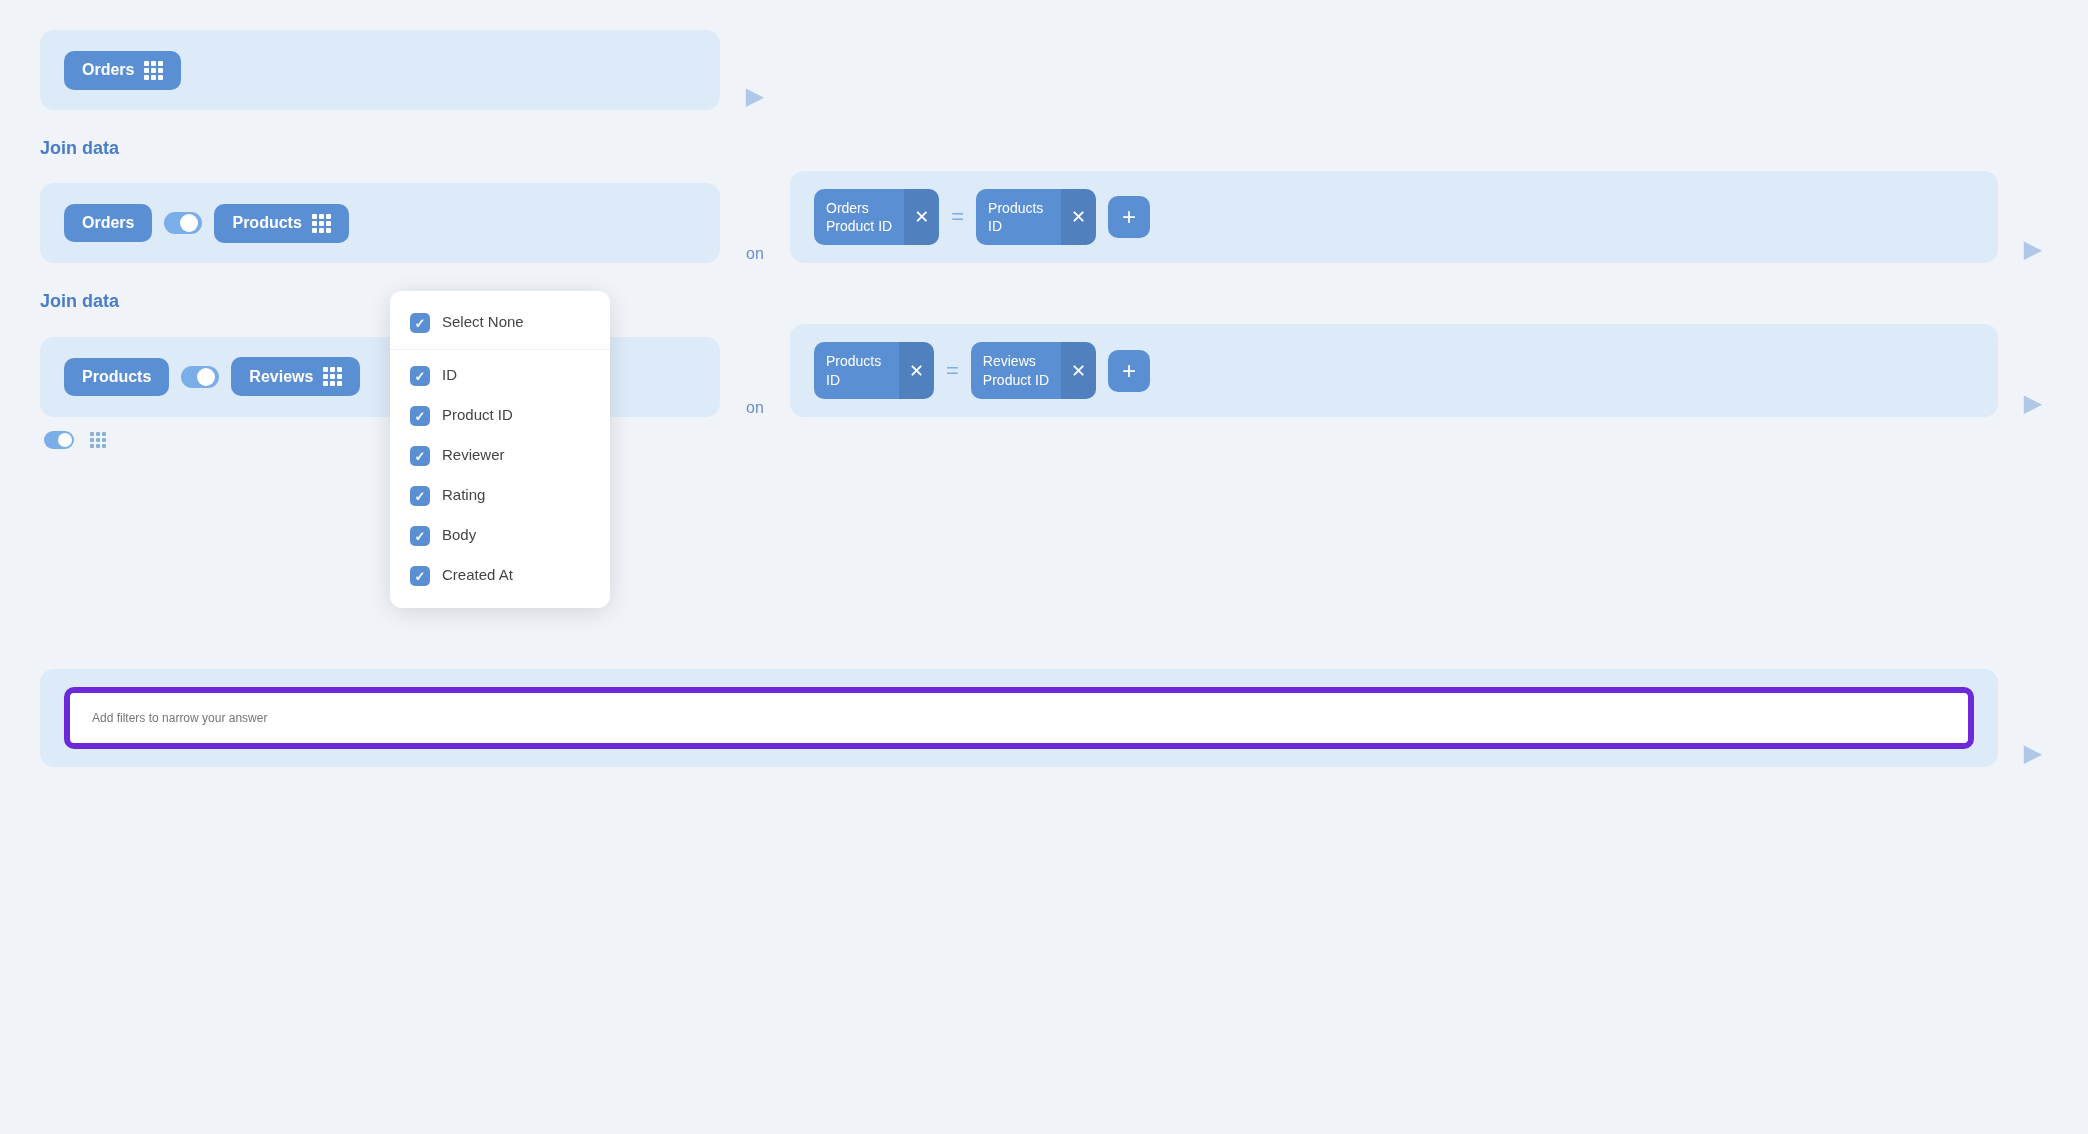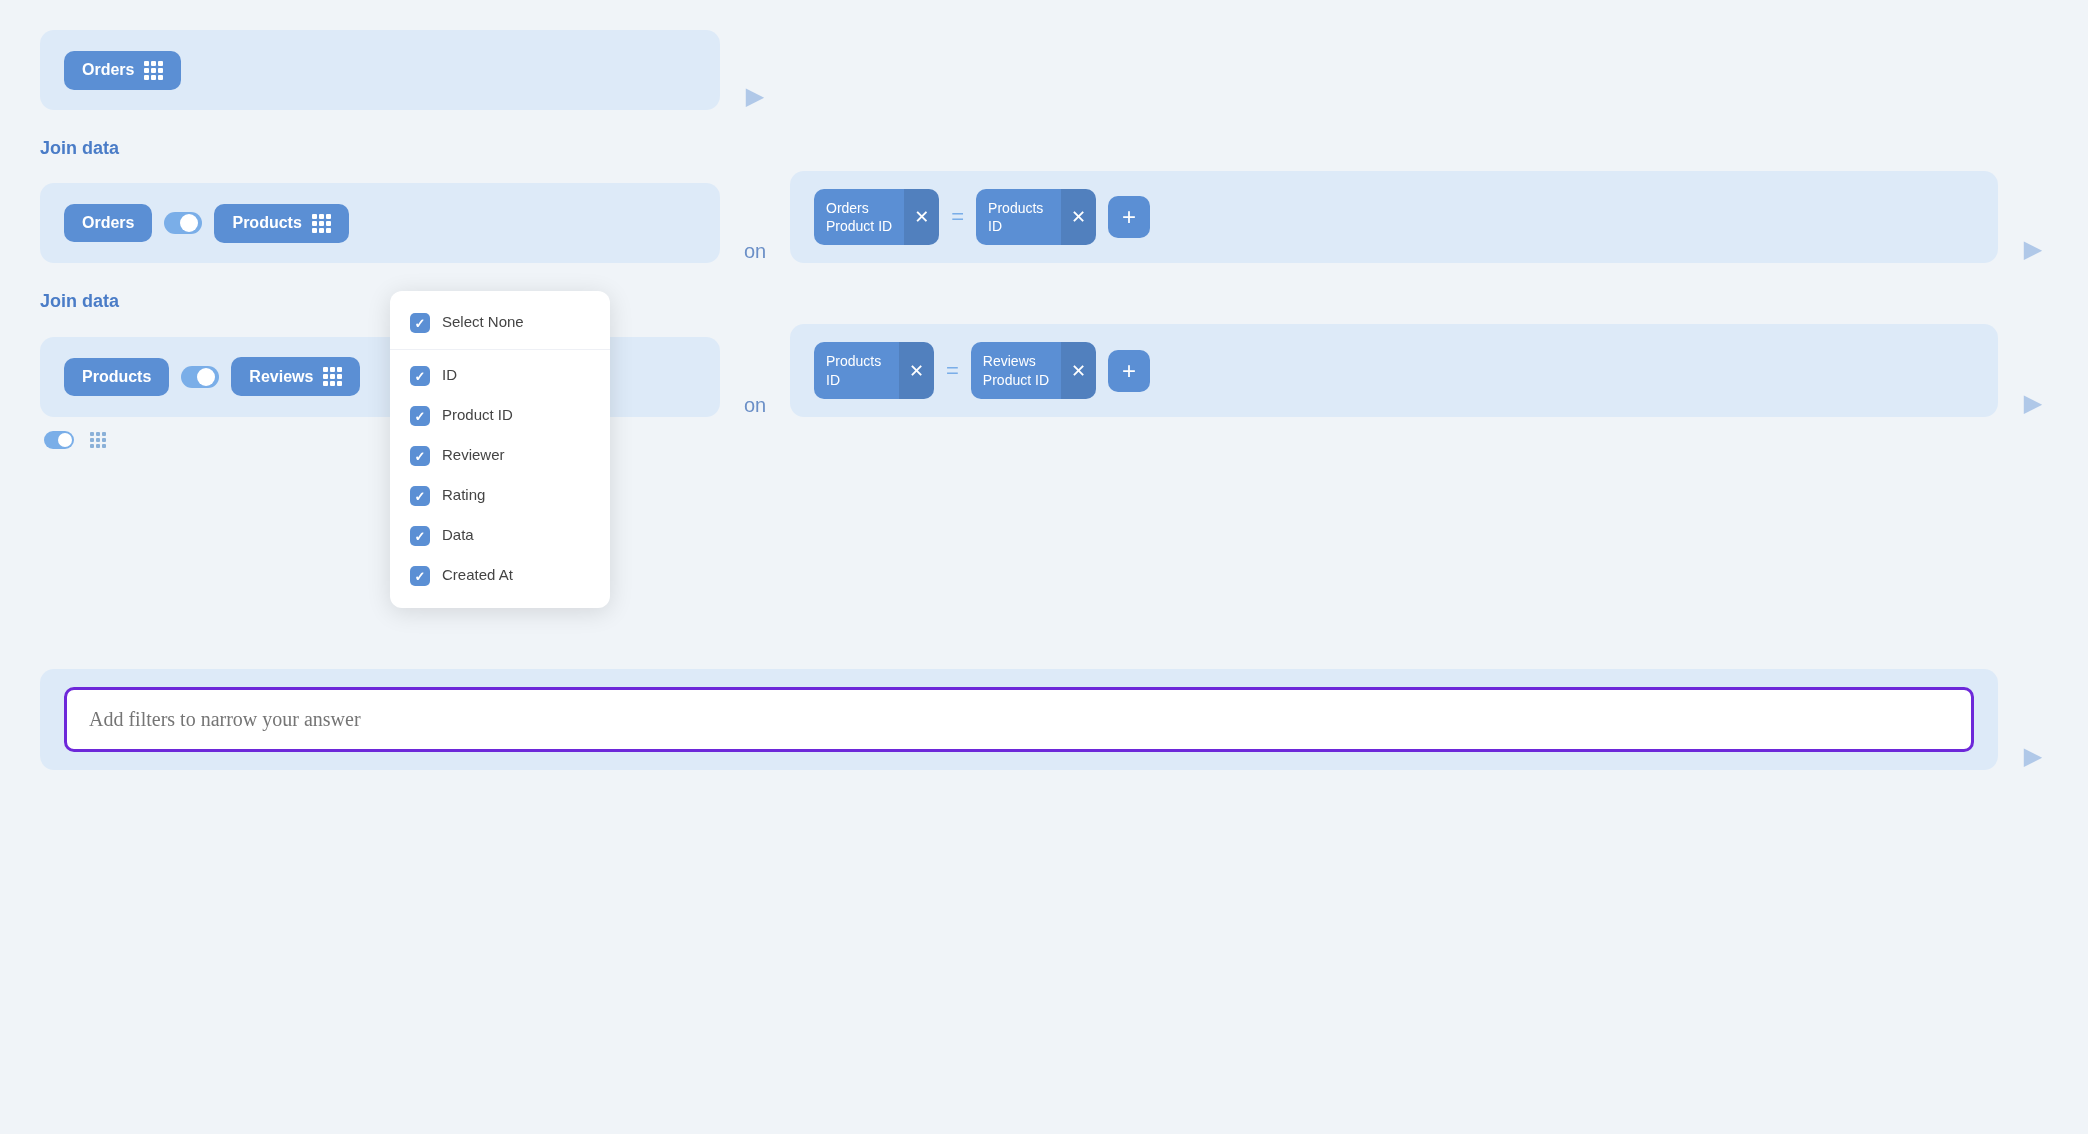--- a/index.html
+++ b/index.html
@@ -37,21 +37,21 @@
       gap: 12px;
       flex: 1;
       min-height: 80px;
     }
 
     .card-wide {
       max-width: 680px;
     }
 
     .on-label {
-      font-size: 20px;
+      font-size: 16px;
       color: #6b8fc7;
       font-weight: 500;
       min-width: 30px;
       text-align: center;
     }
 
     .condition-card {
       background: #ddeaf8;
       border-radius: 14px;
       padding: 18px 24px;
@@ -166,28 +166,27 @@
       font-size: 24px;
       cursor: pointer;
       background: none;
       border: none;
       min-width: 30px;
     }
 
     
     .filter-input {
       background: white;
-      border: 3px solid #6d28d9;
+      border: 6px solid #6d28d9;
       border-radius: 10px;
       padding: 18px 22px;
-      font-size: 20px;
+      font-size: 12px;
       color: #aab8cc;
       width: 100%;
       outline: none;
-      font-family: Liberation Serif, serif;
     }
 
     
     .small-icons-row {
       display: flex;
       gap: 16px;
       align-items: center;
       padding: 0 4px;
       margin-bottom: 8px;
     }
@@ -425,21 +424,21 @@
     <div class="dropdown-item">
       <div class="checkbox-icon"></div>
       <span>Reviewer</span>
     </div>
     <div class="dropdown-item">
       <div class="checkbox-icon"></div>
       <span>Rating</span>
     </div>
     <div class="dropdown-item">
       <div class="checkbox-icon"></div>
-      <span>Data</span>
+      <span>Body</span>
     </div>
     <div class="dropdown-item">
       <div class="checkbox-icon"></div>
       <span>Created At</span>
     </div>
   </div>
 </div>
 
 <div class="section" style="margin-top: 220px;">
   <div class="row-container">

